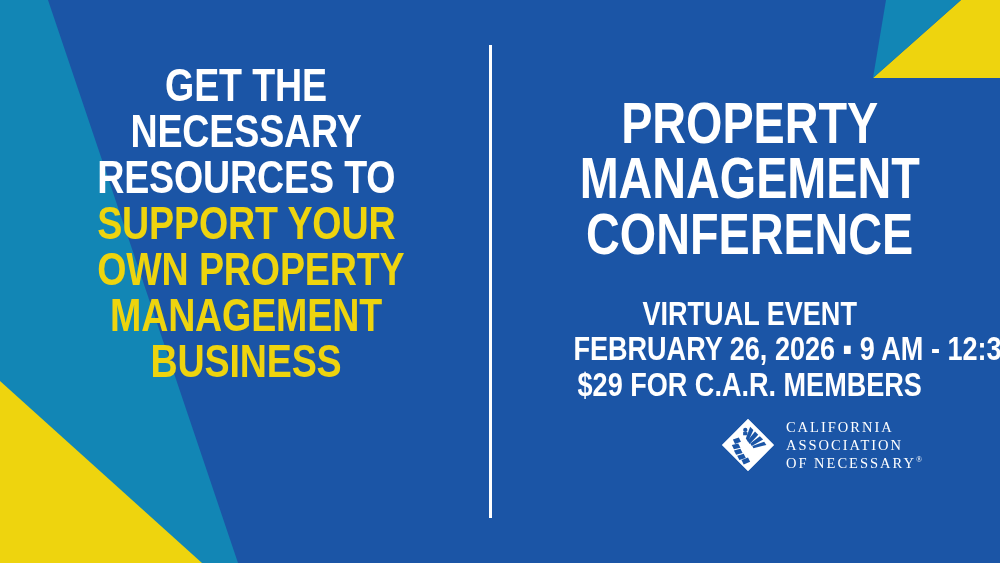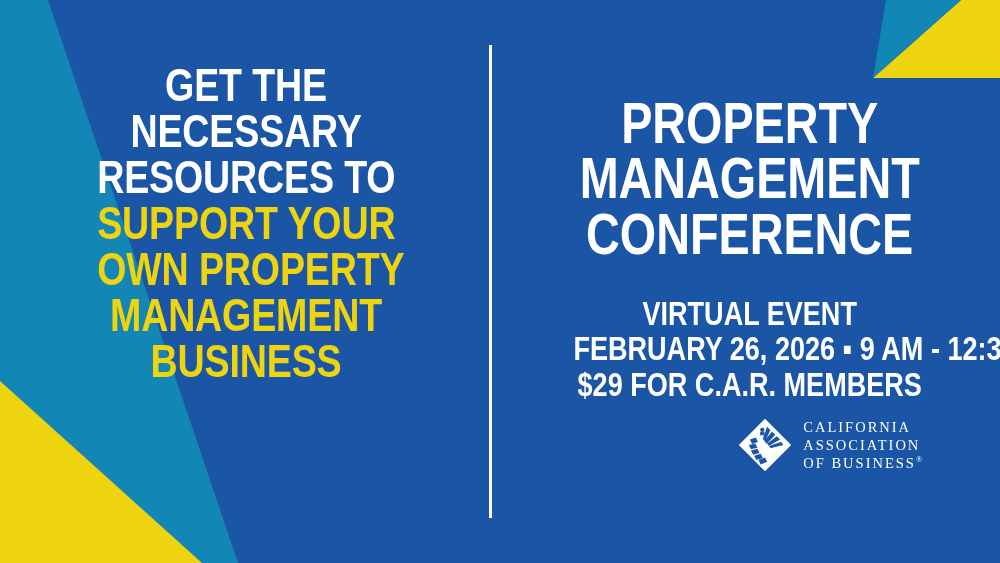--- a/index.html
+++ b/index.html
@@ -194,17 +194,17 @@
         <path d="M24,60 L36,57 L40,65 L28,68 Z"></path>
         <path d="M30,70 L42,66 L46,74 L34,78 Z"></path>
         <path d="M38,78 L50,73 L54,81 L42,86 Z"></path>
         <path d="M41,26 L49,26 L49,32 L41,32 Z"></path>
         <circle cx="45" cy="22" r="4"></circle>
       </g>
     </svg>
     <div class="logo-text">
       <span class="logo-line">CALIFORNIA</span>
       <span class="logo-line">ASSOCIATION</span>
-      <span class="logo-line"><span>OF BUSINESS</span><span class="reg-mark">®</span></span>
+      <span class="logo-line"><span>OF NECESSARY</span><span class="reg-mark">®</span></span>
     </div>
   </div>
 
 </div>
 
 </body></html>

